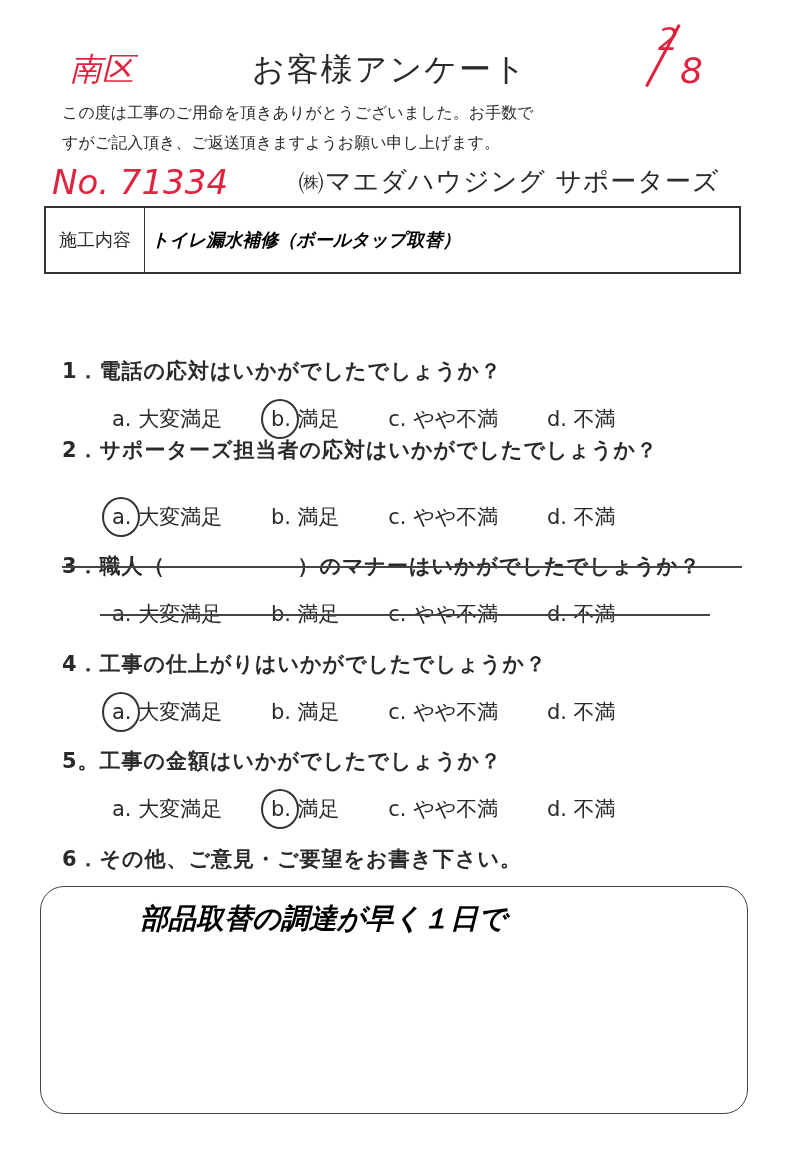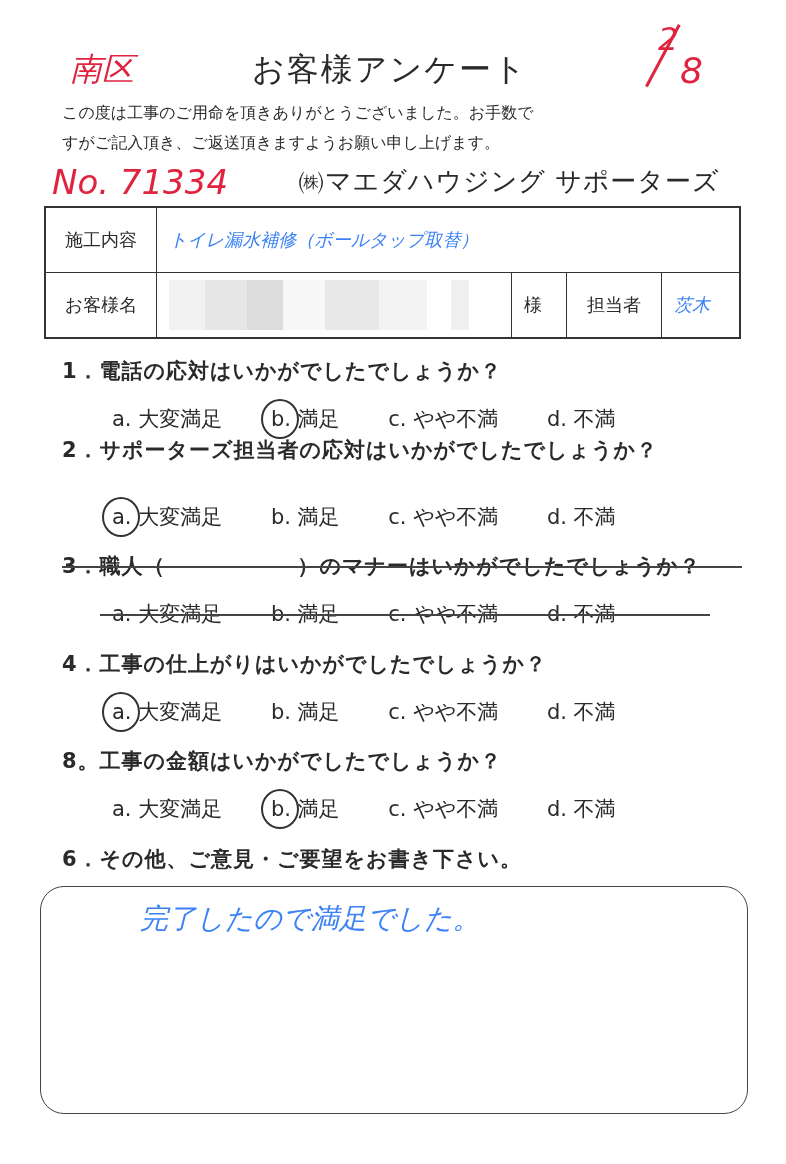--- a/index.html
+++ b/index.html
@@ -5,35 +5,35 @@
     html, body { margin: 0; padding: 0; background: #ffffff; }
     body {
       width: 786px; height: 1164px; position: relative; overflow: hidden;
       font-family: "DejaVu Sans", sans-serif; color: #2a2a2a;
     }
     .abs { position: absolute; }
     .hand-red {
       color: #e0243f; font-family: "DejaVu Sans", sans-serif; font-weight: 300;
       font-style: italic;
     }
-    .hand-black { color: #3b82f6; font-family: "DejaVu Sans", sans-serif; font-style: italic; font-weight: 400; }
+    .hand-black { color: #000000; font-family: "DejaVu Sans", sans-serif; font-style: italic; font-weight: 700; }
     .title { left: 252px; top: 48px; font-size: 32px; letter-spacing: 2px; }
     .ward { left: 70px; top: 48px; font-size: 32px; }
     .date { left: 640px; top: 20px; font-size: 36px; width: 80px; height: 80px; }
     .date .num1 { position: absolute; left: 18px; top: 0; font-size: 32px; }
     .date .slash { position: absolute; left: 10px; top: 4px; width: 3px; height: 70px; background: #e0243f; transform: rotate(28deg); transform-origin: top left; left: 38px; }
     .date .num2 { position: absolute; left: 40px; top: 30px; font-size: 36px; }
     .intro { left: 62px; top: 98px; font-size: 16px; line-height: 30px; width: 680px; font-family: Liberation Serif, serif; }
     .no { left: 52px; top: 162px; font-size: 34px; text-align: center; }
     .company { left: 272px; top: 164px; font-size: 26px; letter-spacing: 1px; margin-left: 26px; }
     table.info {
       position: absolute; left: 44px; top: 206px; width: 697px; border-collapse: collapse;
       border: 2px solid #333;
     }
-    table.info td { border: 1.5px solid #333; height: 64px; font-size: 18px; padding: 0 12px; }
+    table.info td { border: 1.5px solid #333; height: 64px; font-size: 18px; padding: 0 6px; }
     td.label { width: 86px; text-align: center; }
     td.handwritten { font-size: 30px; }
     .blur {
       display: inline-block; width: 300px; height: 50px; vertical-align: middle;
       background: linear-gradient(90deg, #f2f2f2 0 12%, #e6e6e6 12% 26%, #dcdcdc 26% 38%, #f7f7f7 38% 52%, #e8e8e8 52% 70%, #f3f3f3 70% 86%, #ffffff 86% 94%, #f0f0f0 94%);
     }
     .sama { font-size: 24px; }
     .q { left: 62px; font-size: 21px; letter-spacing: 1px; font-weight: bold; }
     .opts { left: 112px; font-size: 21px; }
     .opt { display: inline-block; position: relative; margin-right: 42px; }
@@ -63,27 +63,20 @@
 </div>
 <div class="abs hand-red no">No. 71334</div>
 <div class="abs company">㈱マエダハウジング サポーターズ</div>
 
 <table class="info">
   <tbody>
       <tr>
     <td class="label">施工内容</td>
     <td class="handwritten hand-black" colspan="4">トイレ漏水補修（ボールタップ取替）</td>
   </tr>
-  <tr>
-    <td class="label">お客様名</td>
-    <td style="width:330px;"><span class="blur"></span></td>
-    <td class="sama" style="width:30px;border-left:none;">様</td>
-    <td class="label" style="width:70px;">担当者</td>
-    <td class="handwritten hand-black">茨木</td>
-  </tr>
 </tbody>
   </table>
 
 <div class="abs q" style="top:357px">1．電話の応対はいかがでしたでしょうか？</div>
 <div class="abs opts" style="top:405px">
   <span class="opt">a. 大変満足</span>
   <span class="opt circled">b. 満足</span>
   <span class="opt">c. やや不満</span>
   <span class="opt">d. 不満</span>
 </div>
@@ -107,26 +100,26 @@
 <div class="strike" style="left:100px; top:614px; width:610px;"></div>
 
 <div class="abs q" style="top:650px">4．工事の仕上がりはいかがでしたでしょうか？</div>
 <div class="abs opts" style="top:698px">
   <span class="opt circled">a. 大変満足</span>
   <span class="opt">b. 満足</span>
   <span class="opt">c. やや不満</span>
   <span class="opt">d. 不満</span>
 </div>
 
-<div class="abs q" style="top:747px">8。工事の金額はいかがでしたでしょうか？</div>
+<div class="abs q" style="top:747px">5。工事の金額はいかがでしたでしょうか？</div>
 <div class="abs opts" style="top:795px">
   <span class="opt">a. 大変満足</span>
   <span class="opt circled">b. 満足</span>
   <span class="opt">c. やや不満</span>
   <span class="opt">d. 不満</span>
 </div>
 
 <div class="abs q" style="top:845px">6．その他、ご意見・ご要望をお書き下さい。</div>
 
 <div class="abs comment-box"></div>
 <div class="abs hand-black comment">
-  <div>完了したので満足でした。</div>
+  <div>部品取替の調達が早く１日で</div>
 </div>
 
 </body></html>

